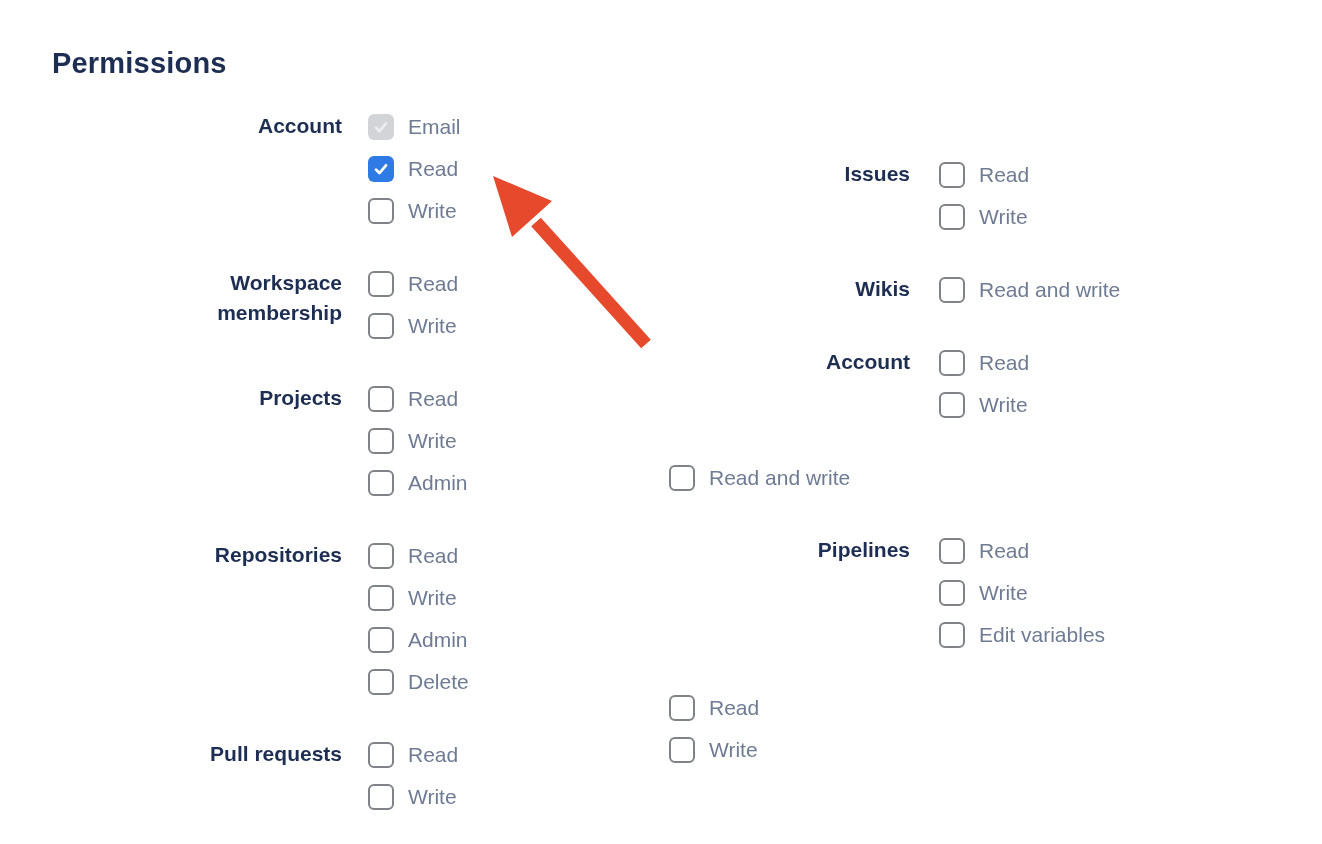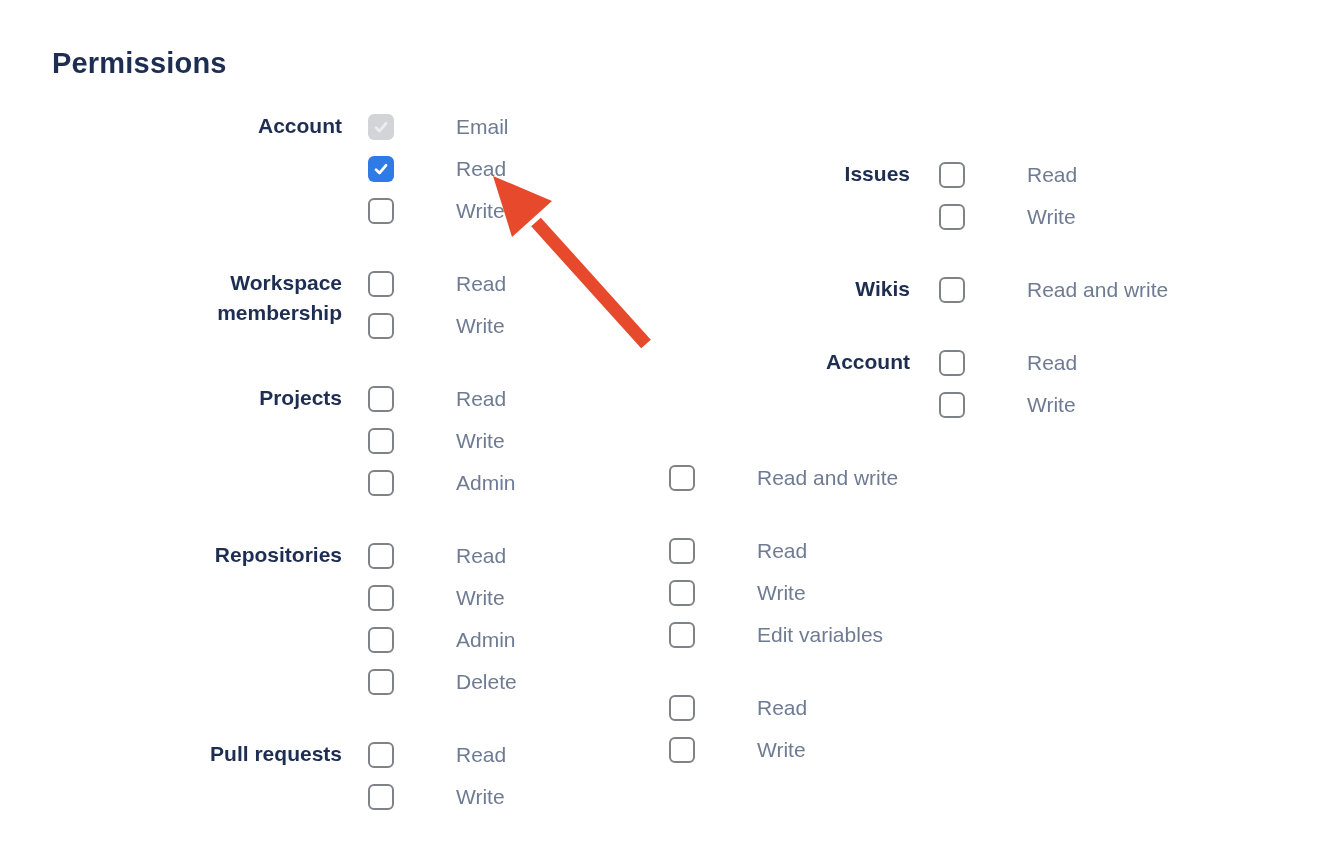--- a/index.html
+++ b/index.html
@@ -19,21 +19,21 @@
   .perm-col.right { left:640px;margin-top:48px; }
   .perm-group { display:flex; align-items:flex-start; margin-bottom:31px; }
   .group-label {
     box-sizing:border-box; text-align:right; font-weight:bold; font-size:21px;
     line-height:30px; margin-top:-3px; color:var(--group-text);
   }
   .perm-col.left  .group-label { width:342px; padding-left:140px; }
   .perm-col.right .group-label { width:270px; }
   .perm-col.left  .options { margin-left:26px; }
   .perm-col.right .options { margin-left:29px; }
-  .option { display:flex; align-items:flex-start; margin-bottom:16px; cursor:pointer;gap:48px; }
+  .option { display:flex; align-items:flex-start; margin-bottom:16px; cursor:pointer; }
   .checkbox {
     width:26px; height:26px; border-radius:6px; box-sizing:border-box; flex:none;
     display:flex; align-items:center; justify-content:center; background:#fff;
   }
   .checkbox.unchecked { border:2px solid var(--cb-border); }
   .checkbox.checked { background:var(--cb-checked); color:#ffffff; }
   .checkbox.checked-disabled { background:var(--cb-disabled); color:var(--cb-disabled-check); }
   .checkbox svg { width:20px; height:20px; display:block; }
   .option-label { margin-left:14px; font-size:21px; line-height:26px; color:var(--option-text); }
   .arrow-svg { position:absolute; left:0; top:0; pointer-events:none; }
@@ -172,20 +172,21 @@
     </div>
     <div class="perm-group">
       <div class="options">
         <label class="option">
           <span class="checkbox unchecked" aria-checked="false"></span>
           <span class="option-label">Read and write</span>
         </label>
       </div>
     </div>
     <div class="perm-group">
+      <div class="group-label">Pipelines</div>
       <div class="options">
         <label class="option">
           <span class="checkbox unchecked" aria-checked="false"></span>
           <span class="option-label">Read</span>
         </label>
         <label class="option">
           <span class="checkbox unchecked" aria-checked="false"></span>
           <span class="option-label">Write</span>
         </label>
         <label class="option">

